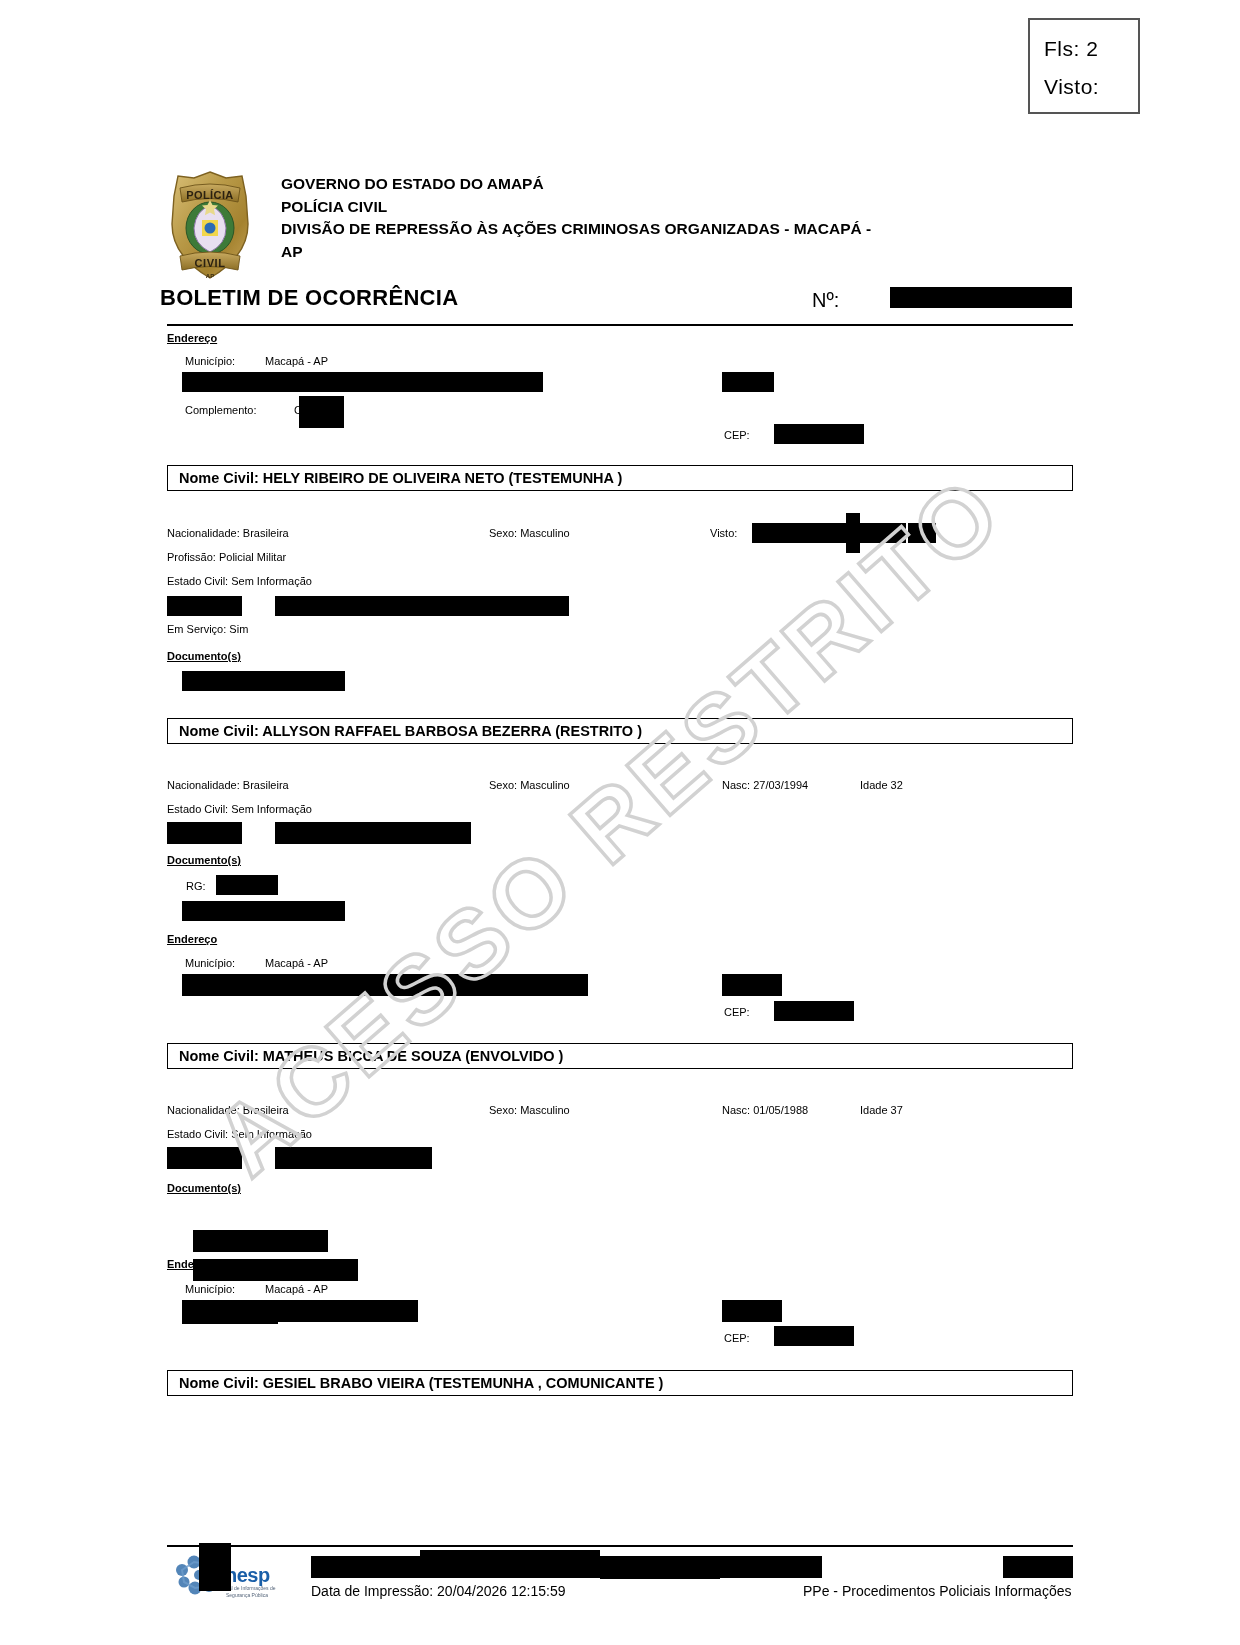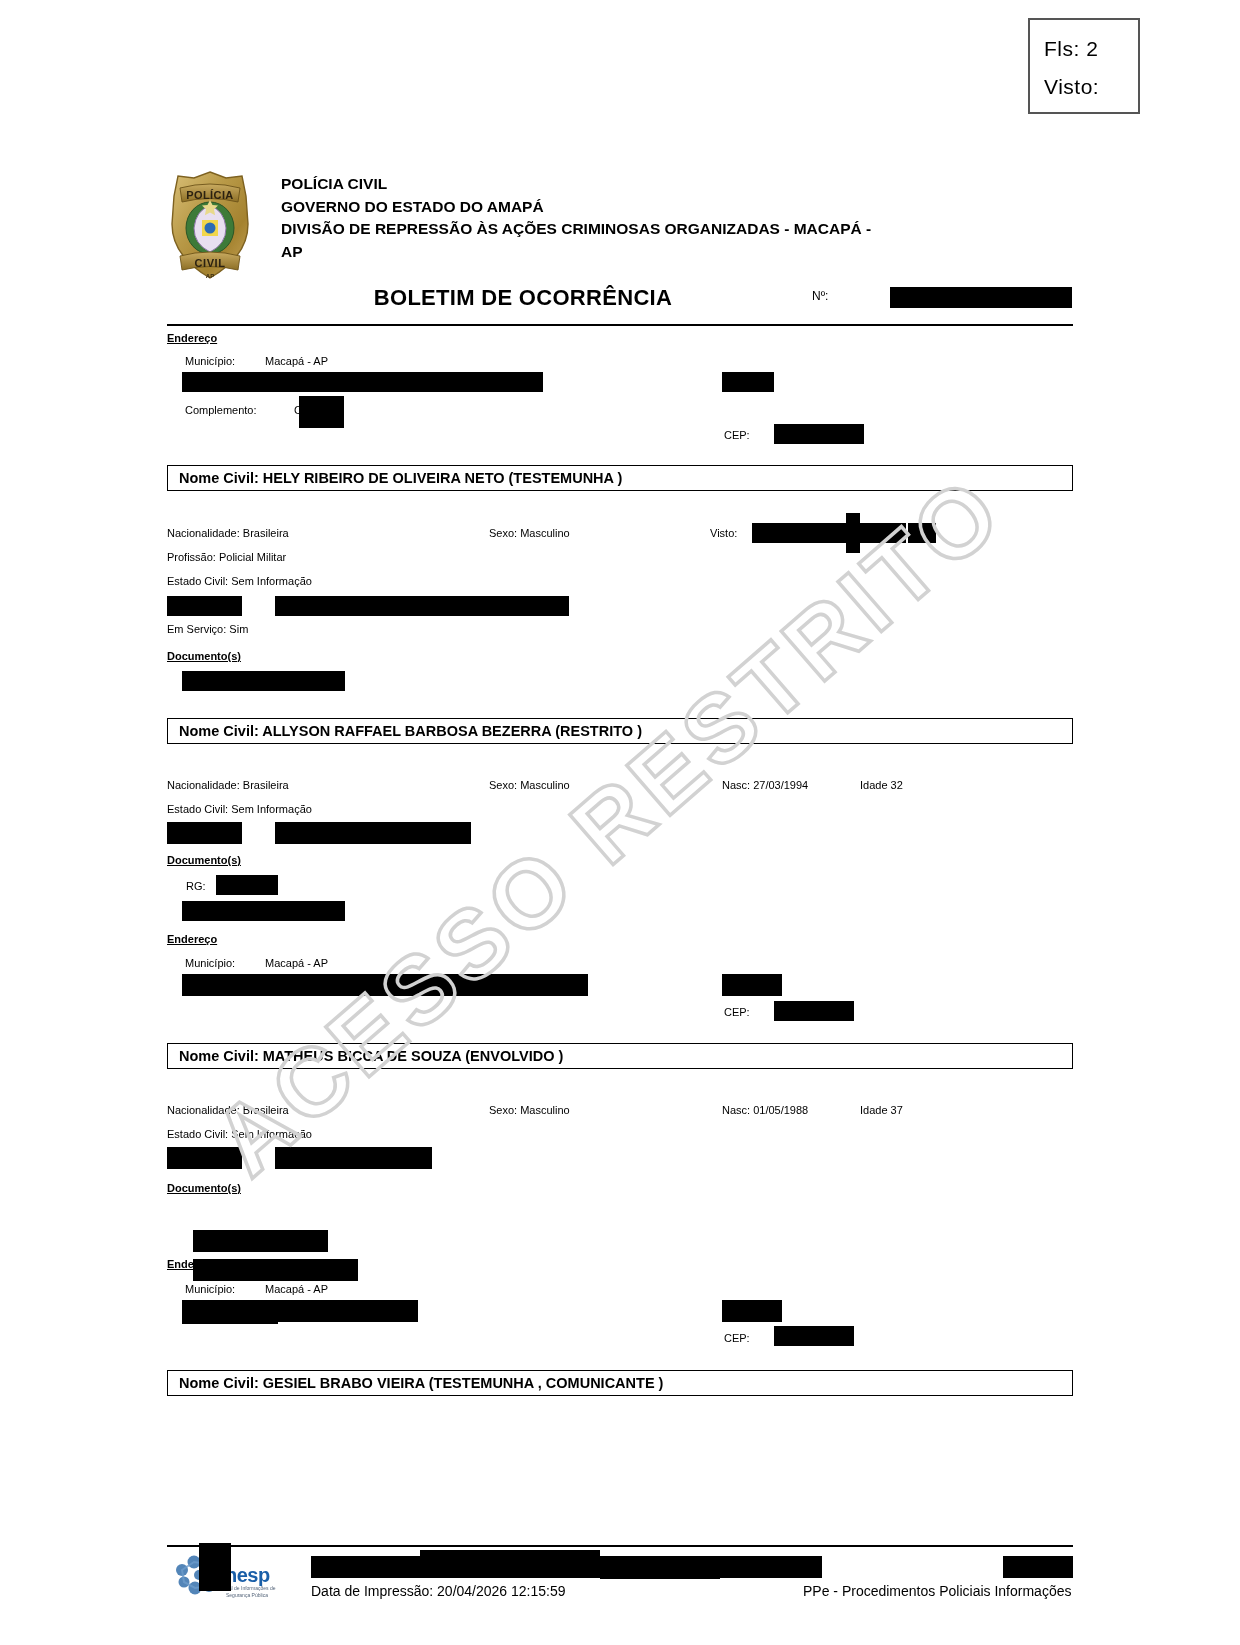--- a/index.html
+++ b/index.html
@@ -50,33 +50,32 @@
     left: 281px;
     top: 173px;
     width: 790px;
     font-weight: bold;
     font-size: 15.5px;
     line-height: 22.5px;
   }
 
   .doc-title {
     position: absolute;
-    left: 143px;
+    left: 160px;
     top: 285px;
     width: 760px;
-    text-align: center;
     font-size: 22px;
     font-weight: bold;
     letter-spacing: 0.3px;
   }
   .num-label {
     position: absolute;
     left: 812px;
     top: 289px;
-    font-size: 12px;
+    font-size: 20px;
   }
   .hrule {
     position: absolute;
     left: 167px;
     top: 324px;
     width: 906px;
     height: 2px;
     background: #000000;
   }
 
@@ -205,22 +204,22 @@
       <path d="M34 50 L50 50 L50 66 L34 66 Z" fill="#f2d64b"></path>
       <circle cx="42" cy="58" r="5.5" fill="#2c6bb5"></circle>
       <path d="M42 30 l2.5 5 5.5 .6 -4 4 1.1 5.6 -5.1-2.8 -5.1 2.8 1.1-5.6 -4-4 5.5-.6z" fill="#e8d98c"></path>
       <path d="M12 86 Q42 78 72 86 L70 100 Q42 93 14 100 Z" fill="url(#band)" stroke="#6d5318" stroke-width="0.9"></path>
       <text x="42" y="97" text-anchor="middle" font-family="'Liberation Sans',sans-serif" font-size="11" font-weight="bold" fill="#2b2110" letter-spacing="0.6">CIVIL</text>
       <text x="42" y="108" text-anchor="middle" font-family="'Liberation Sans',sans-serif" font-size="6" font-weight="bold" fill="#3b2d12">AP</text>
     </svg>
   </div>
 
   <div class="org-block">
+    <div>GOVERNO DO ESTADO DO AMAPÁ</div>
     <div>POLÍCIA CIVIL</div>
-    <div>GOVERNO DO ESTADO DO AMAPÁ</div>
     <div>DIVISÃO DE REPRESSÃO ÀS AÇÕES CRIMINOSAS ORGANIZADAS - MACAPÁ -</div>
     <div>AP</div>
   </div>
 
   <div class="doc-title">BOLETIM DE OCORRÊNCIA</div>
   <div class="num-label">Nº:</div>
   <div class="redact" style="left:890px;top:287px;width:182px;height:21px;"></div>
   <div class="hrule"></div>
 
   <div class="t u" style="left:167px;top:330px;">Endereço</div>

